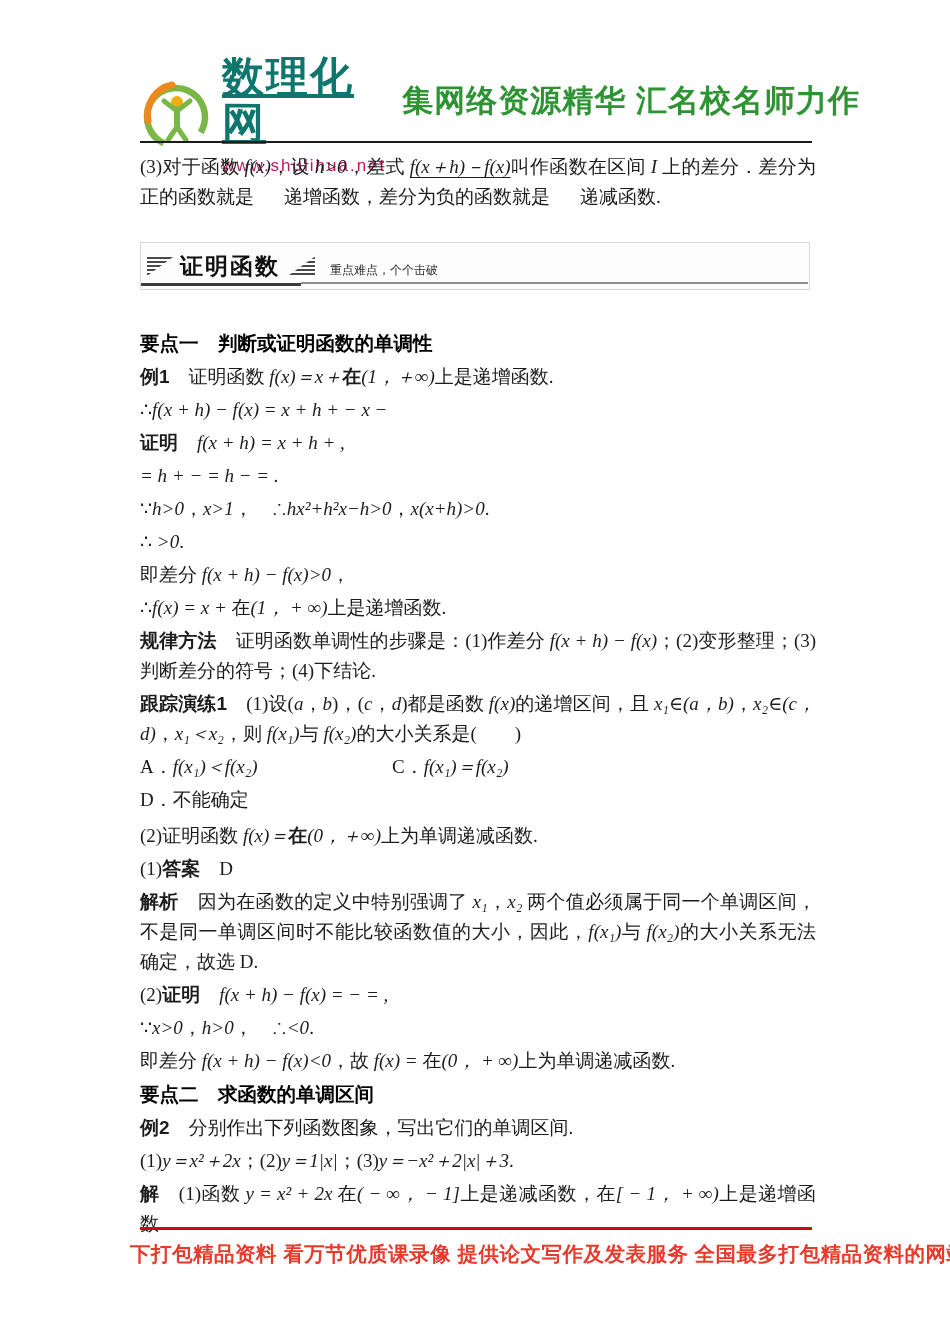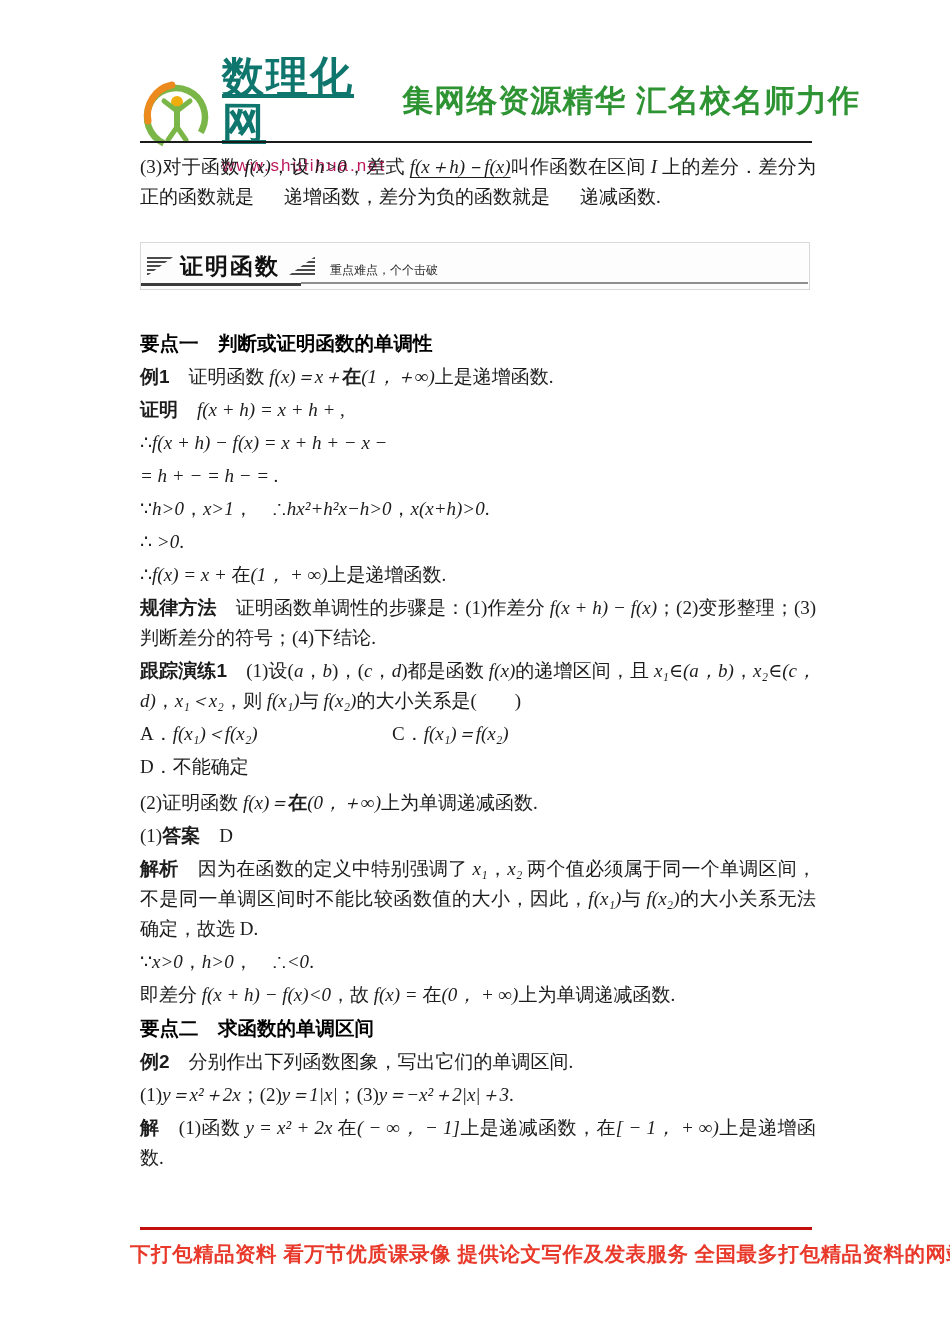--- a/index.html
+++ b/index.html
@@ -82,36 +82,38 @@
       <div class="stripe-icon stripe-left"></div>
       <div class="banner-title">证明函数</div>
       <div class="stripe-icon stripe-right"></div>
       <div class="banner-sub">重点难点，个个击破</div>
     </div>
     <div class="banner-dbl"></div>
     <div class="banner-single"></div>
   </div>
       <div class="blk heading"><span class="r-h">要点一　判断或证明函数的单调性</span></div>
       <div class="blk"><span class="r-lbl">例1</span><span class="r-cn">　证明函数 </span><span class="r-m">f(x)＝x＋</span><span class="r-b">在</span><span class="r-m">(1，＋∞)</span><span class="r-cn">上是递增函数.</span></div>
+      <div class="blk"><span class="r-cn">∴</span><span class="r-m">f(x + h) − f(x) = x + h + − x −</span></div>
       <div class="blk"><span class="r-lbl">证明</span><span class="r-cn">　</span><span class="r-m">f(x + h) = x + h + ,</span></div>
-      <div class="blk"><span class="r-cn">∴</span><span class="r-m">f(x + h) − f(x) = x + h + − x −</span></div>
       <div class="blk"><span class="r-m">= h + − = h − = .</span></div>
       <div class="blk"><span class="r-cn">∵</span><span class="r-m">h&gt;0</span><span class="r-cn">，</span><span class="r-m">x&gt;1</span><span class="r-cn">，　∴</span><span class="r-m">hx²+h²x−h&gt;0</span><span class="r-cn">，</span><span class="r-m">x(x+h)&gt;0</span><span class="r-cn">.</span></div>
       <div class="blk"><span class="r-cn">∴ </span><span class="r-m">&gt;0</span><span class="r-cn">.</span></div>
+      <div class="blk"><span class="r-cn">即差分 </span><span class="r-m">f(x + h) − f(x)&gt;0</span><span class="r-cn">，</span></div>
       <div class="blk"><span class="r-cn">∴</span><span class="r-m">f(x) = x + </span><span class="r-cn">在</span><span class="r-m">(1， + ∞)</span><span class="r-cn">上是递增函数.</span></div>
       <div class="blk"><span class="r-lbl">规律方法</span><span class="r-kai">　证明函数单调性的步骤是：(1)作差分 </span><span class="r-m">f(x + h) − f(x)</span><span class="r-kai">；(2)变形整理；(3)判断差分的符号；(4)下结论.</span></div>
       <div class="blk"><span class="r-lbl">跟踪演练1</span><span class="r-cn">　(1)设(</span><span class="r-m">a</span><span class="r-cn">，</span><span class="r-m">b</span><span class="r-cn">)，(</span><span class="r-m">c</span><span class="r-cn">，</span><span class="r-m">d</span><span class="r-cn">)都是函数 </span><span class="r-m">f(x)</span><span class="r-cn">的递增区间，且 </span><span class="r-m">x₁∈(a，b)</span><span class="r-cn">，</span><span class="r-m">x₂∈(c，d)</span><span class="r-cn">，</span><span class="r-m">x₁＜x₂</span><span class="r-cn">，则 </span><span class="r-m">f(x₁)</span><span class="r-cn">与 </span><span class="r-m">f(x₂)</span><span class="r-cn">的大小关系是(　　)</span></div>
       <div class="options-grid">
         <div class="option-cell"><span class="r-cn">A．</span><span class="r-m">f(x₁)＜f(x₂)</span></div>
         <div class="option-cell"><span class="r-cn">C．</span><span class="r-m">f(x₁)＝f(x₂)</span></div>
         <div class="option-cell"><span class="r-cn">D．不能确定</span></div>
       </div>
       <div class="blk"><span class="r-cn">(2)证明函数 </span><span class="r-m">f(x)＝</span><span class="r-b">在</span><span class="r-m">(0，＋∞)</span><span class="r-cn">上为单调递减函数.</span></div>
       <div class="blk"><span class="r-cn">(1)</span><span class="r-lbl">答案</span><span class="r-cn">　D</span></div>
       <div class="blk"><span class="r-lbl">解析</span><span class="r-cn">　因为在函数的定义中特别强调了 </span><span class="r-m">x₁</span><span class="r-cn">，</span><span class="r-m">x₂</span><span class="r-cn"> 两个值必须属于同一个单调区间，不是同一单调区间时不能比较函数值的大小，因此，</span><span class="r-m">f(x₁)</span><span class="r-cn">与 </span><span class="r-m">f(x₂)</span><span class="r-cn">的大小关系无法确定，故选 D.</span></div>
+      <div class="blk"><span class="r-cn">(2)</span><span class="r-lbl">证明</span><span class="r-cn">　</span><span class="r-m">f(x + h) − f(x) = − = ,</span></div>
       <div class="blk"><span class="r-cn">∵</span><span class="r-m">x&gt;0</span><span class="r-cn">，</span><span class="r-m">h&gt;0</span><span class="r-cn">，　∴</span><span class="r-m">&lt;0</span><span class="r-cn">.</span></div>
       <div class="blk"><span class="r-cn">即差分 </span><span class="r-m">f(x + h) − f(x)&lt;0</span><span class="r-cn">，故 </span><span class="r-m">f(x) = </span><span class="r-cn">在</span><span class="r-m">(0， + ∞)</span><span class="r-cn">上为单调递减函数.</span></div>
       <div class="blk heading"><span class="r-h">要点二　求函数的单调区间</span></div>
       <div class="blk"><span class="r-lbl">例2</span><span class="r-cn">　分别作出下列函数图象，写出它们的单调区间.</span></div>
       <div class="blk"><span class="r-cn">(1)</span><span class="r-m">y＝x²＋2x</span><span class="r-cn">；(2)</span><span class="r-m">y＝1|x|</span><span class="r-cn">；(3)</span><span class="r-m">y＝−x²＋2|x|＋3</span><span class="r-cn">.</span></div>
       <div class="blk"><span class="r-lbl">解</span><span class="r-cn">　(1)函数 </span><span class="r-m">y = x² + 2x </span><span class="r-cn">在</span><span class="r-m">( − ∞， − 1]</span><span class="r-cn">上是递减函数，在</span><span class="r-m">[ − 1， + ∞)</span><span class="r-cn">上是递增函数.</span></div>
     </div>
 
   <div class="footer-rule"></div>
   <div class="footer-text">下打包精品资料 看万节优质课录像 提供论文写作及发表服务 全国最多打包精品资料的网站</div>

